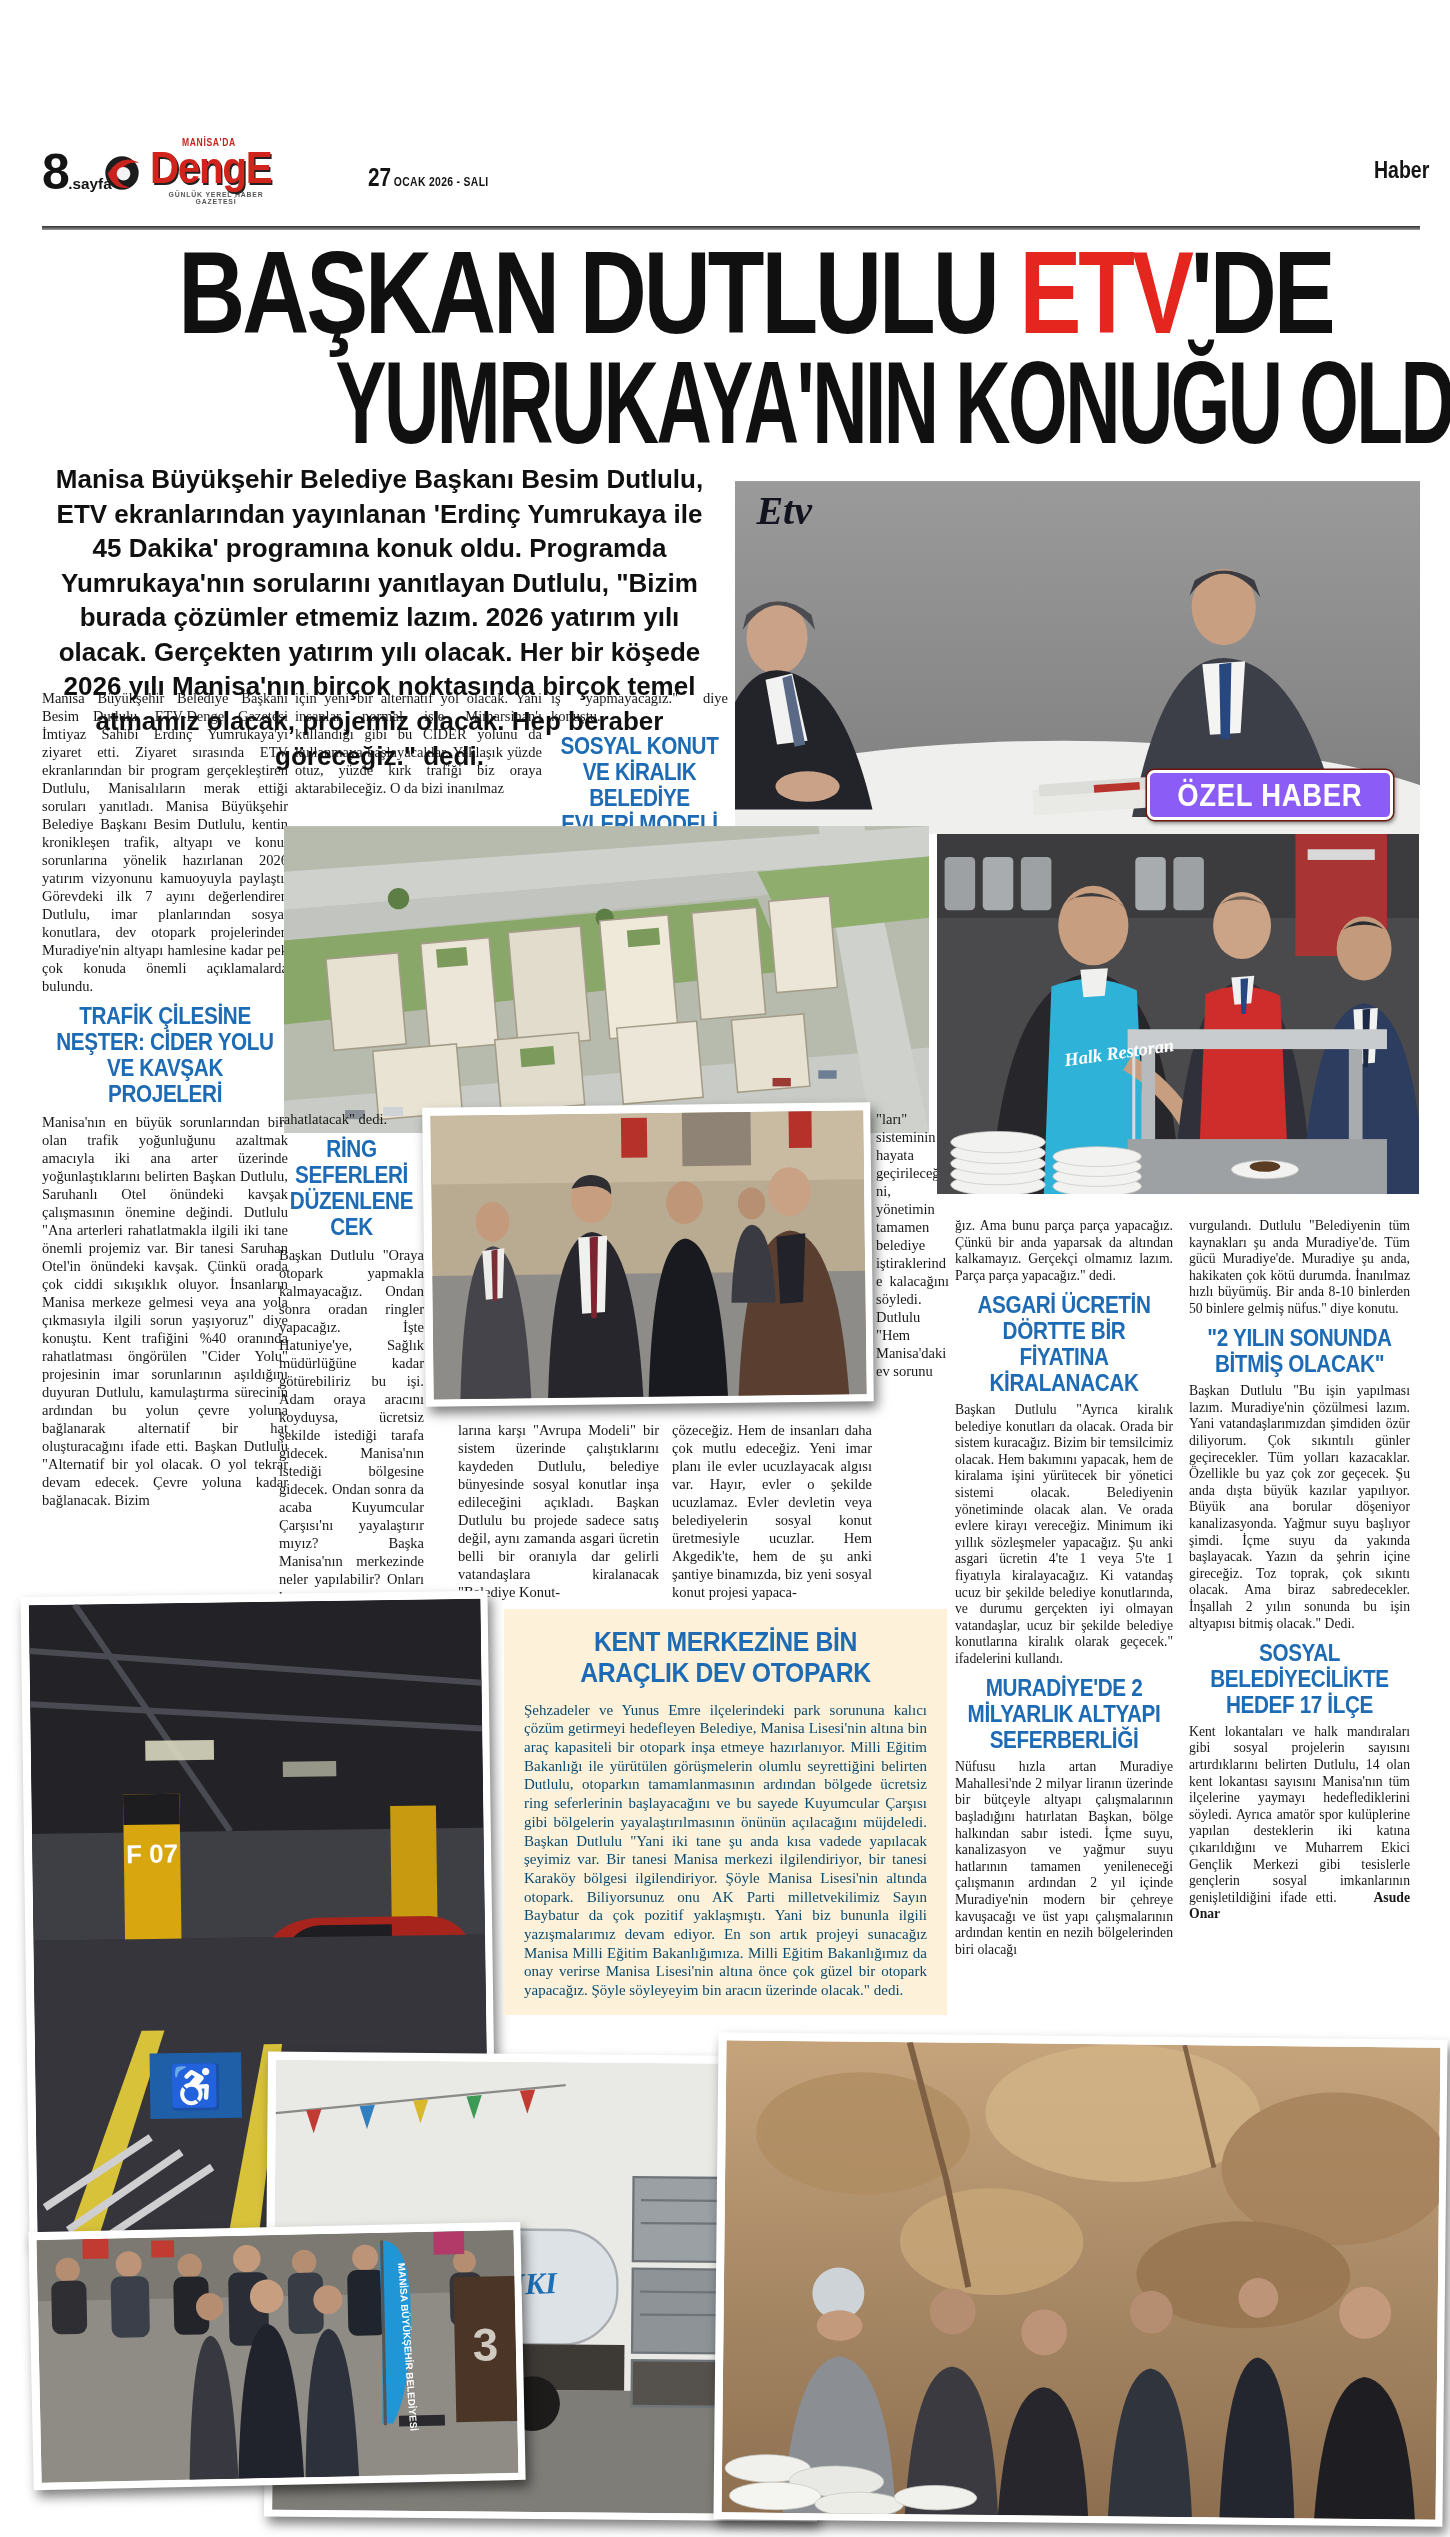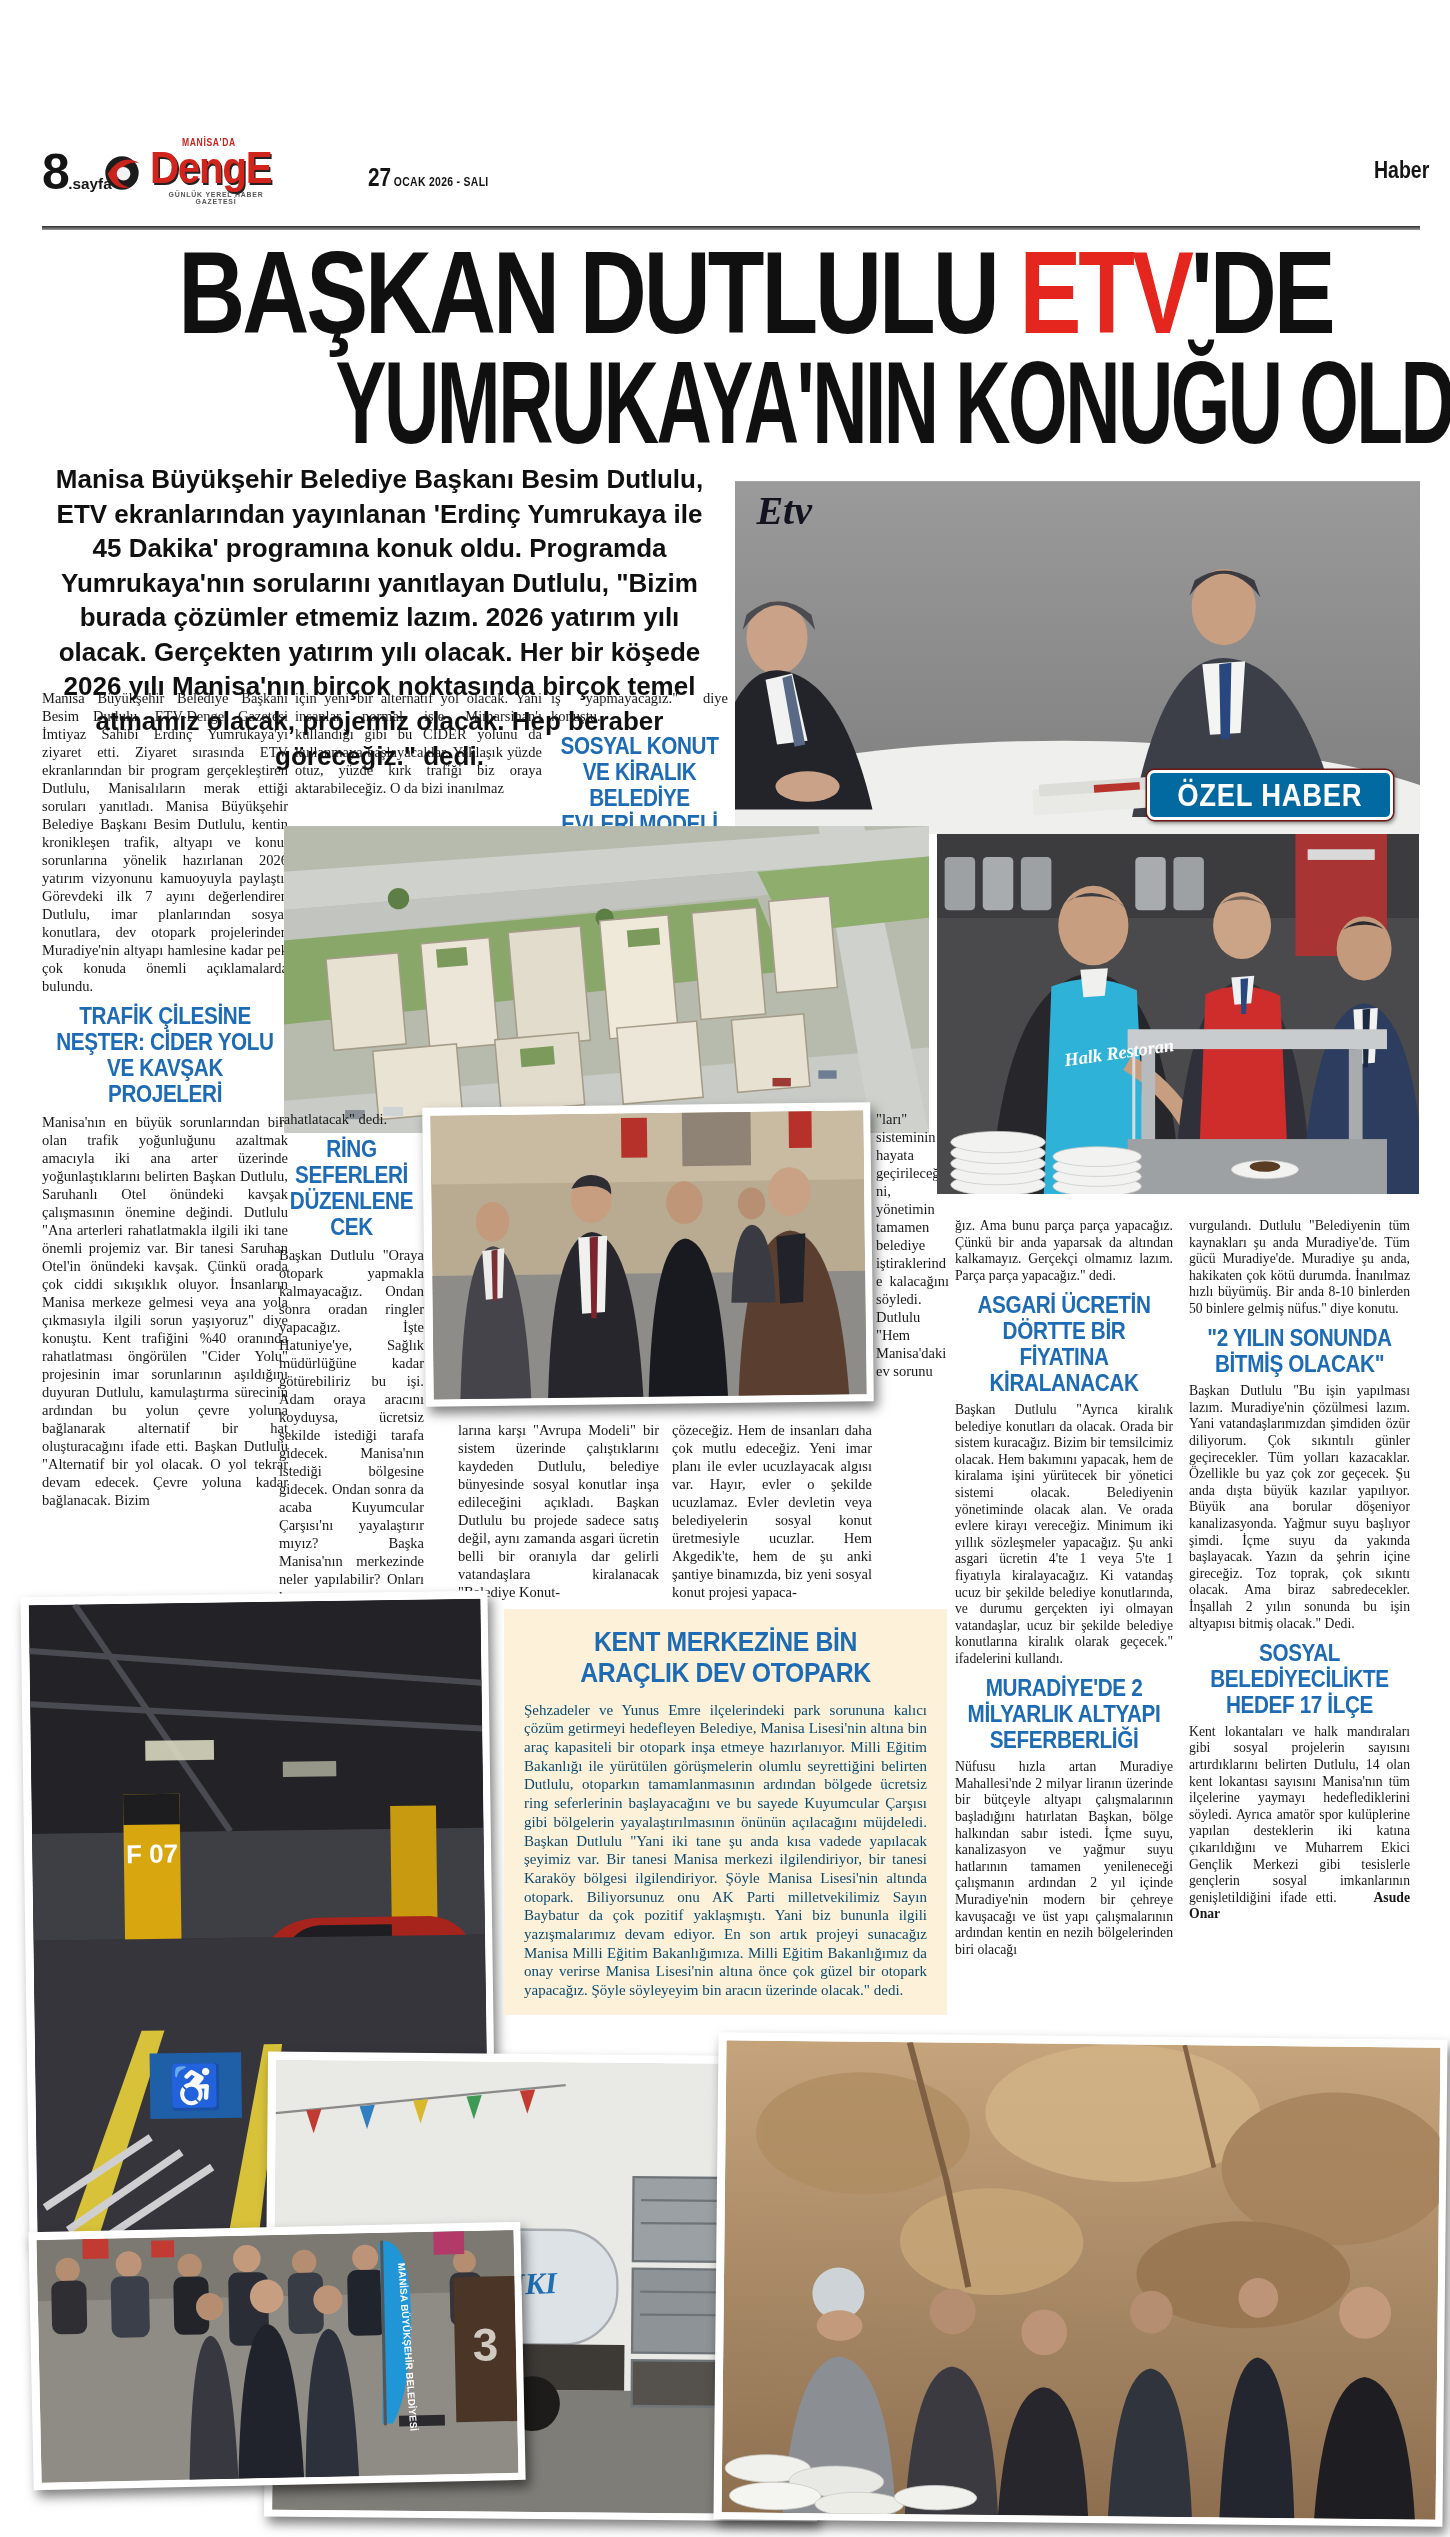--- a/index.html
+++ b/index.html
@@ -31,21 +31,21 @@
            text-align:justify;color:#171717;overflow-wrap:break-word;}
   .bodycol.small{font-size:13.7px;line-height:16.6px;}
   .bodycol p{margin:0 0 1.5px 0;}
   .subhead{color:#1d6bb4;font-weight:900;text-align:center;font-size:23px;line-height:26px;
            font-family:"Liberation Sans",sans-serif;letter-spacing:-0.4px;margin:7.6px 0 6.1px 0;
            transform:scaleX(.9);transform-origin:center;}
   .byline{font-weight:700;font-family:"Liberation Serif",serif;margin-left:28px;}
   
   .photo{display:block;}
   .pframe{background:#fff;padding:7.6px;box-shadow:3.8px 6.9px 12.2px rgba(0,0,0,.5);}
-  .badge{position:absolute;background:#0369a1;border:3.1px solid #fff;border-radius:7.6px;
+  .badge{position:absolute;background:#8b5cf6;border:3.1px solid #fff;border-radius:7.6px;
          color:#fff;font-weight:900;font-size:30.5px;letter-spacing:0.8px;padding:4.6px 17px;
          box-shadow:0 0 0 1.5px #6d1812, 1.5px 2.3px 4.6px rgba(0,0,0,.5);}
   .etv-mark{position:absolute;font-family:"Liberation Serif",serif;font-style:italic;
             font-weight:700;font-size:40px;color:#13131f;}
   .box{background:#fdf1d9;padding:15.3px 20px;}
   .box .subhead{font-size:27.5px;line-height:30.5px;margin:3.1px 0 12.2px 0;}
   .box-body{font-family:"Liberation Serif",serif;font-size:15px;line-height:18.7px;text-align:justify;color:#0c4a6e;}
 </style>
 </head>
 <body>

